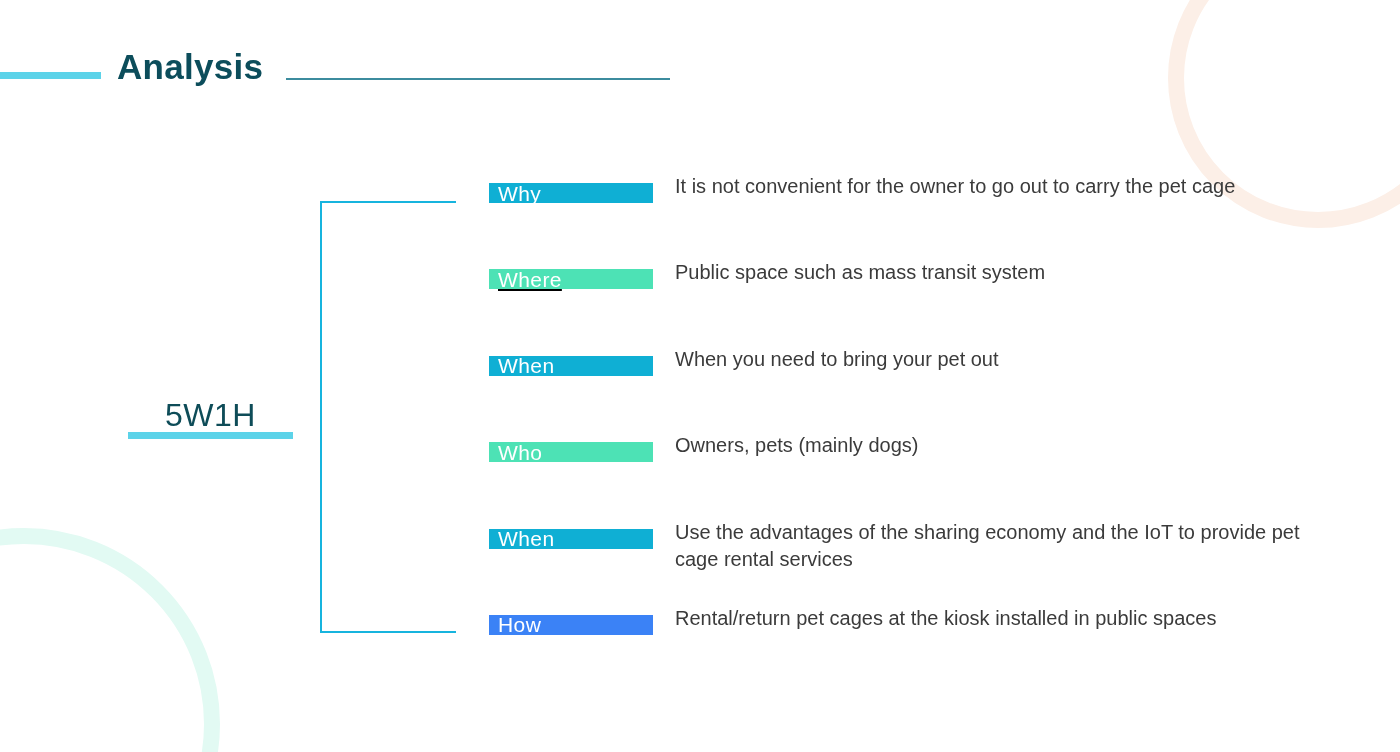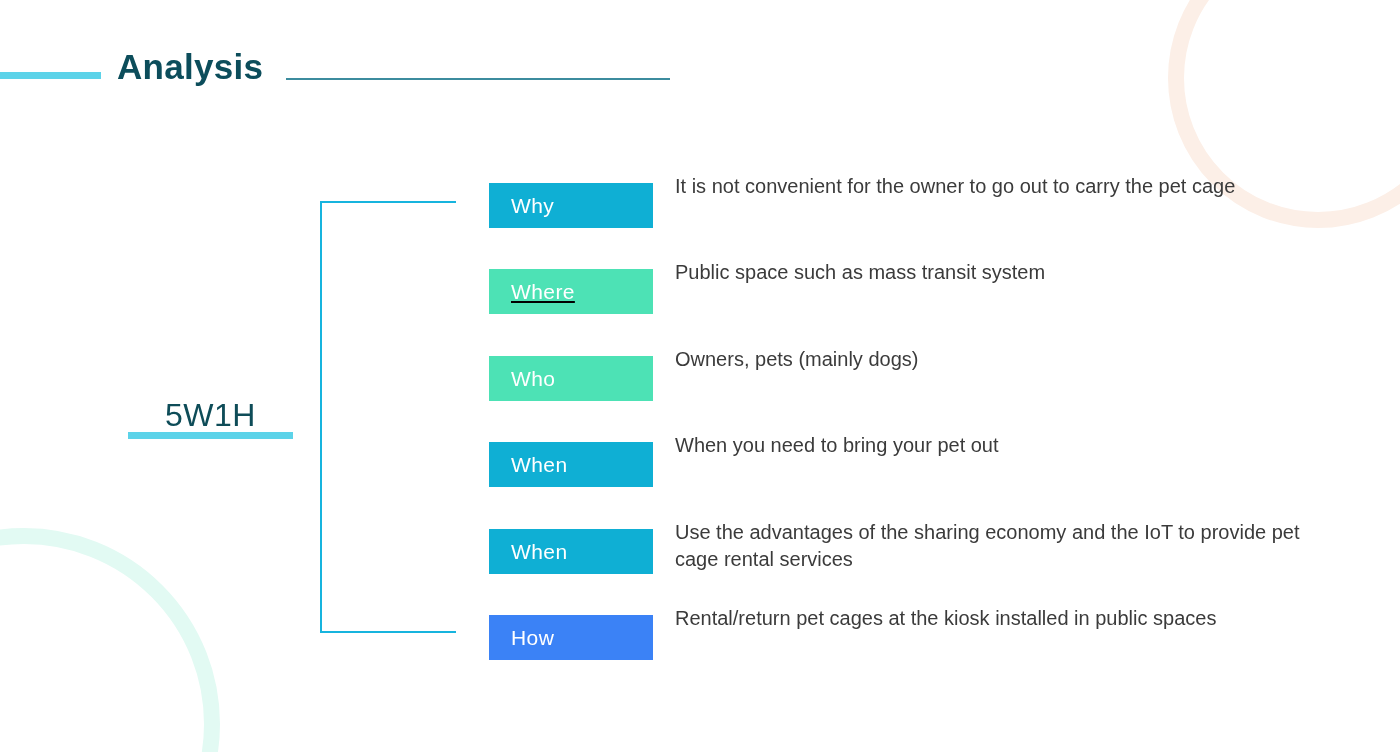--- a/index.html
+++ b/index.html
@@ -117,23 +117,23 @@
   }
   .row {
     position: relative;
     height: 86.4px;
   }
   .badge {
     position: absolute;
     left: 0;
     top: 0;
     width: 164px;
-    height: 45px;
+    height: 20px;
     box-sizing: border-box;
-    padding-left: 22px;
+    padding-left: 9px;
     display: flex;
     align-items: center;
   }
   .badge-label {
     font-size: 21px;
     color: #ffffff;
     line-height: 21px;
     letter-spacing: 0.4px;
     white-space: nowrap;
   }
@@ -176,37 +176,37 @@
     </div>
 
     <div class="row">
       <div class="badge" style="background:#4DE2B5;text-decoration:underline;">
         <span class="badge-label">Where</span>
       </div>
       <div class="desc">Public space such as mass transit system</div>
     </div>
 
     <div class="row">
+      <div class="badge" style="background:#0FAFD4;">
+        <span class="badge-label">When</span>
+      </div>
+      <div class="desc">When you need to bring your pet out</div>
+    </div>
+
+    <div class="row">
       <div class="badge" style="background:#4DE2B5;">
         <span class="badge-label">Who</span>
       </div>
       <div class="desc">Owners, pets (mainly dogs)</div>
     </div>
 
     <div class="row">
       <div class="badge" style="background:#0FAFD4;">
         <span class="badge-label">When</span>
       </div>
-      <div class="desc">When you need to bring your pet out</div>
-    </div>
-
-    <div class="row">
-      <div class="badge" style="background:#0FAFD4;">
-        <span class="badge-label">When</span>
-      </div>
       <div class="desc">Use the advantages of the sharing economy and the IoT to provide pet cage rental services</div>
     </div>
 
     <div class="row">
       <div class="badge" style="background:#3b82f6;">
         <span class="badge-label">How</span>
       </div>
       <div class="desc">Rental/return pet cages at the kiosk installed in public spaces</div>
     </div>
 

